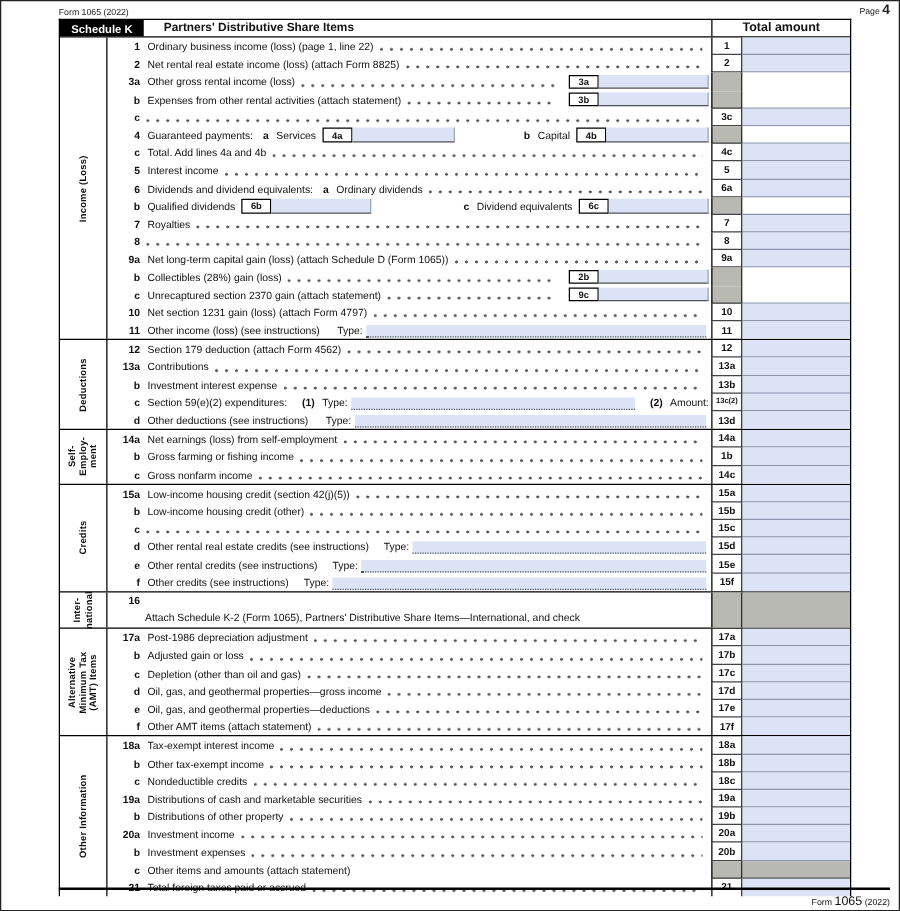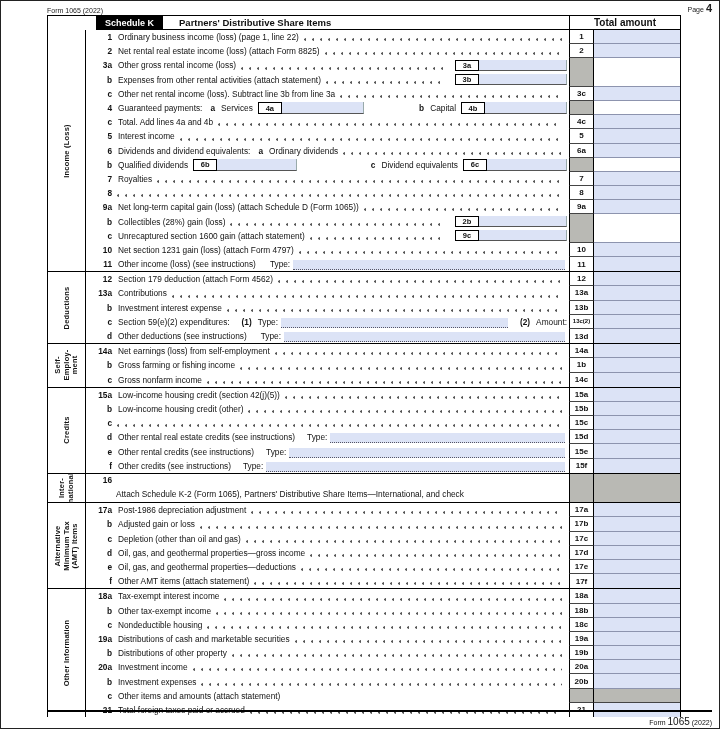--- a/index.html
+++ b/index.html
@@ -11,21 +11,21 @@
   .topbar { position:absolute; top:2px; left:47px; width:665px;
             display:flex; justify-content:space-between; align-items:flex-end;
             font-size:7px; color:#222; }
   .pageword { font-size:7px; }
   .pagenum { font-size:11px; font-weight:bold; margin-left:2px; }
 
   .tbl { position:absolute; left:47px; top:15px; width:634px;
          border:1.2px solid #000; border-bottom:none; background:#fff; }
 
   .hdr { display:grid; grid-template-columns:1fr 111px; height:14px;
-         border-bottom:1.5px solid #000;margin-left:48px; }
+         border-bottom:1.5px solid #000; }
   .hdr-left { display:flex; align-items:stretch; }
   .schedk { background:#000; color:#fff; font-weight:bold; font-size:9px;
             padding:0 9px; display:flex; align-items:center; }
   .hdr-title { font-weight:bold; font-size:9.5px; margin-left:16px; align-self:center; }
   .hdr-total { border-left:1px solid #000; display:flex; align-items:center;
                justify-content:center; font-weight:bold; font-size:10px; }
 
   .section { display:grid; grid-template-columns:38px 1fr; border-bottom:1.5px solid #000; }
   .section:last-child { border-bottom:none; }
   .sec-label { position:relative; border-right:1px solid #000; }
@@ -146,21 +146,20 @@
                 <span class="bn">3b</span>
                 <span class="bf" style="width: 88px;"></span>
               </span>
             </div>
             <div class="ncell gray"></div>
             <div class="acell white"></div>
           </div>
           <div class="row">
             <div class="rb">
               <span class="lnum">c</span>
-              <span class="rtext">Other net rental income (loss). Subtract line 3b from line 3a</span>
               <span class="dots"></span>
             </div>
             <div class="ncell">3c</div>
             <div class="acell blue"></div>
           </div>
           <div class="row">
             <div class="rb">
               <span class="lnum">4</span>
               <span class="rtext">Guaranteed payments:</span>
               <span class="gap" style="width: 2px;"></span>
@@ -265,21 +264,21 @@
                 <span class="bn">2b</span>
                 <span class="bf" style="width: 88px;"></span>
               </span>
             </div>
             <div class="ncell gray nb"></div>
             <div class="acell white nb"></div>
           </div>
           <div class="row">
             <div class="rb">
               <span class="lnum">c</span>
-              <span class="rtext">Unrecaptured section 1600 gain (attach statement)</span>
+              <span class="rtext">Unrecaptured section 2370 gain (attach statement)</span>
               <span class="dots"></span>
               <span class="ibox">
                 <span class="bn">9c</span>
                 <span class="bf" style="width: 88px;"></span>
               </span>
             </div>
             <div class="ncell gray"></div>
             <div class="acell white"></div>
           </div>
           <div class="row">
@@ -573,21 +572,21 @@
               <span class="lnum">b</span>
               <span class="rtext">Other tax-exempt income</span>
               <span class="dots"></span>
             </div>
             <div class="ncell">18b</div>
             <div class="acell blue"></div>
           </div>
           <div class="row">
             <div class="rb">
               <span class="lnum">c</span>
-              <span class="rtext">Nondeductible housing</span>
+              <span class="rtext">Nondeductible credits</span>
               <span class="dots"></span>
             </div>
             <div class="ncell">18c</div>
             <div class="acell blue"></div>
           </div>
           <div class="row">
             <div class="rb">
               <span class="lnum">19a</span>
               <span class="rtext">Distributions of cash and marketable securities</span>
               <span class="dots"></span>

